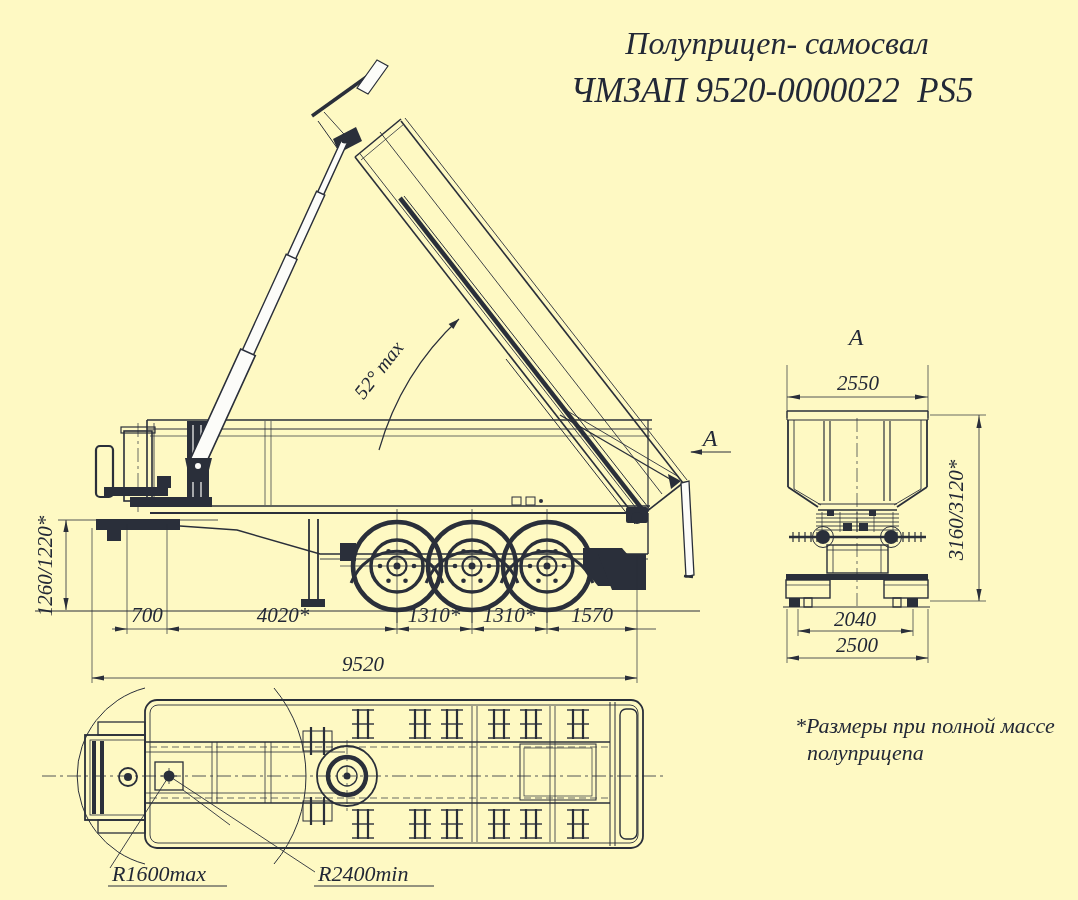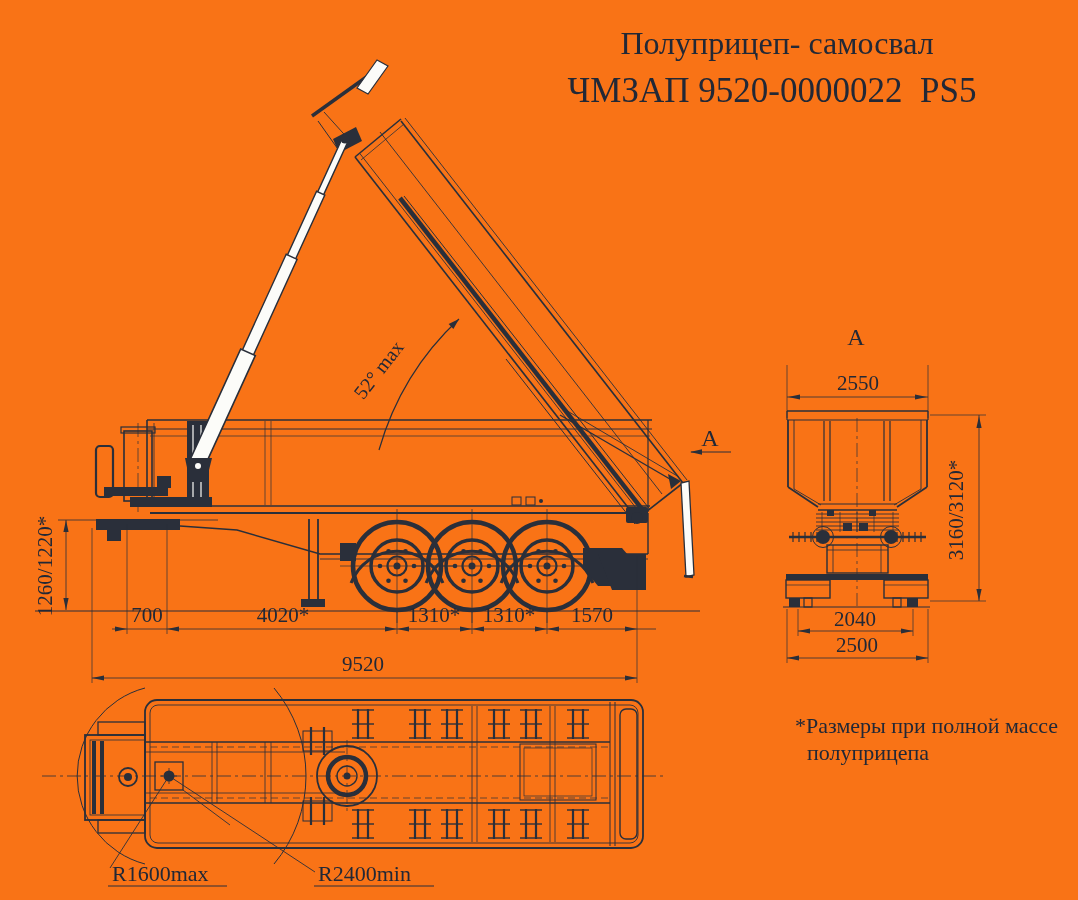--- a/index.html
+++ b/index.html
@@ -1,17 +1,17 @@
 <!DOCTYPE html>
 <html><head>
 <meta charset="utf-8">
 <style>
   html,body{margin:0;padding:0;background:#dfe0de;}
-  .page{position:relative;width:1078px;height:900px;background:#f97316;overflow:hidden;
-        font-family:"Liberation Serif","DejaVu Serif",serif;}
+  .page{position:relative;width:1078px;height:900px;background:#fef9c3;overflow:hidden;
+        font-family:"Liberation Serif","DejaVu Serif",serif;font-style:italic;}
   svg{display:block}
   svg line, svg path, svg circle, svg rect, svg polygon, svg polyline{
     stroke:#2a2f3a; fill:none; stroke-linecap:butt;}
   .s07{stroke-width:.7}.s08{stroke-width:.8}.s09{stroke-width:.9}.s1{stroke-width:1}
   .s12{stroke-width:1.2}.s13{stroke-width:1.3}.s14{stroke-width:1.4}.s16{stroke-width:1.6}
   .s18{stroke-width:1.8}.s22{stroke-width:2.2}.s25{stroke-width:2.5}.s3{stroke-width:3}
   .s35{stroke-width:3.5}.s45{stroke-width:4.5}
   .ink{fill:#2a2f3a;stroke:none}
   .paperfill{fill:#fcfcf9}
   .white{stroke:#fcfcf9}

